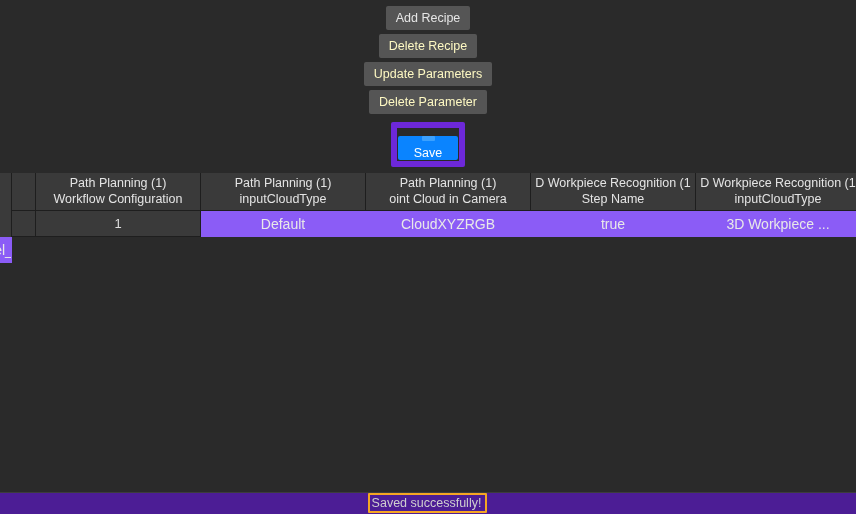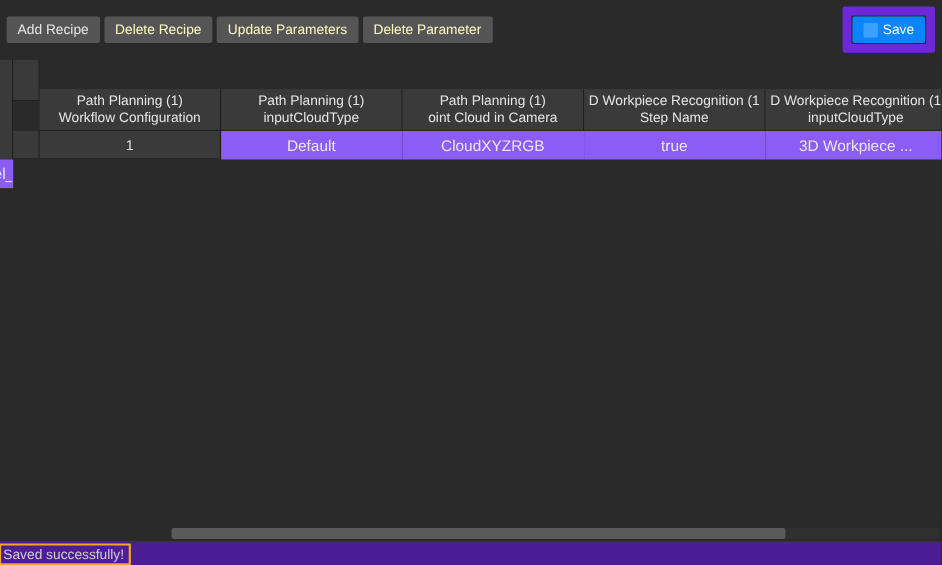--- a/index.html
+++ b/index.html
@@ -1,15 +1,15 @@
 <!DOCTYPE html>
 <html><head>
 <meta charset="utf-8">
 <style>
-  * { box-sizing: border-box; margin: 0; padding: 0; }
+  * { box-sizing: border-box; margin: 0; padding: 0; flex-direction: column; }
   html, body {
     width: 856px;
     height: 514px;
     background: #2a2a2a;
     font-family: "Segoe UI", Arial, sans-serif;
     font-size: 13px;
     color: #d8d8d8;
     overflow: hidden;
   }
   .root {
@@ -40,21 +40,21 @@
     background: #555555;
     color: #e6e6e6;
   }
   .btn.disabled {
     background: #555555;
     color: #fef9c3;
     cursor: default;
   }
   .spacer { flex: 1; }
   .save-wrap {
-    border: 8px solid #6d28d9;
+    border: 6px solid #6d28d9;
     padding: 1px;
     border-radius: 2px;
   }
   .btn.save {
     background: #0a84ff;
     color: #ffffff;
     min-width: 60px;
     gap: 5px;
   }
   .save-icon {
@@ -101,21 +101,20 @@
     flex-direction: column;
     justify-content: center;
     align-items: center;
     text-align: center;
     font-size: 12.5px;
     line-height: 1.25;
     color: #e4e4e4;
     white-space: nowrap;
     overflow: hidden;
     padding: 0 2px;
-    margin-top: 27px;
   }
   .row-head {
     background: #3a3a3a;
     border-right: 1px solid #1e1e1e;
     border-bottom: 1px solid #1e1e1e;
     height: 26px;
     display: flex;
     align-items: center;
     justify-content: center;
     font-size: 13px;

